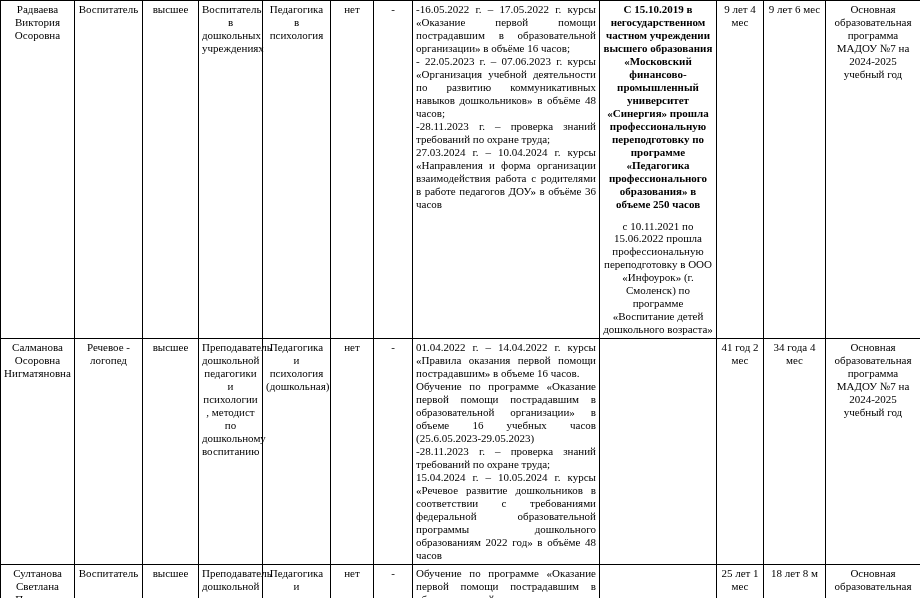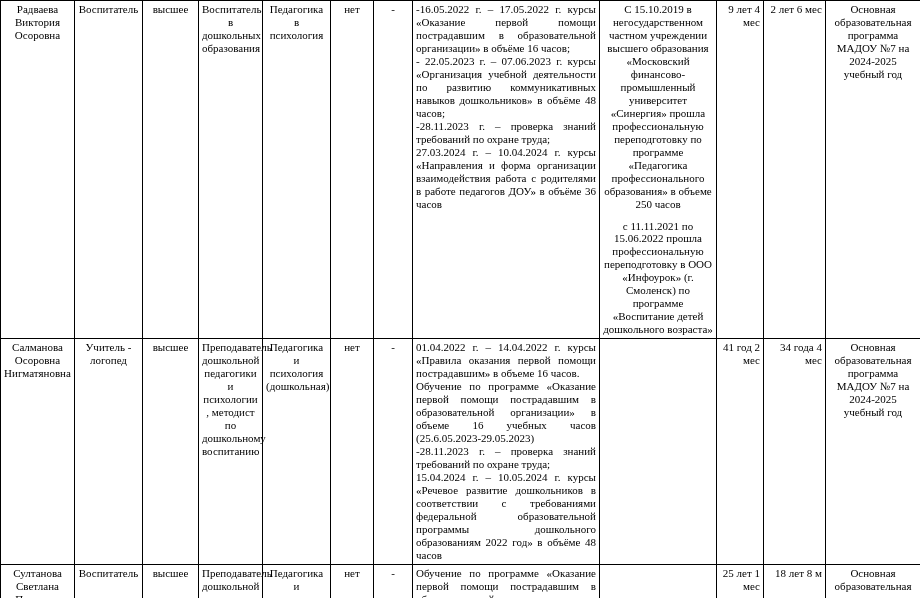--- a/index.html
+++ b/index.html
@@ -34,23 +34,23 @@
   col.c6{width:43px}
   col.c7{width:39px}
   col.c8{width:187px}
   col.c9{width:117px}
   col.c10{width:47px}
   col.c11{width:62px}
   col.c12{width:95px}
 
   .ctr{text-align:center;}
   .just{text-align:justify;margin-top:16px;}
-  .lft{text-align:right;}
+  .lft{text-align:center;}
   .mid{vertical-align:middle;}
-  .bold{font-weight:normal;}
+  .bold{font-weight:bold;}
   .gap{height:9px;}
   
   .row-top td{border-top:none;}
 </style>
 </head>
 <body>
 
 <div class="sheet">
   <table class="staff">
     <colgroup>
@@ -66,43 +66,43 @@
         <col class="c10">
         <col class="c11">
         <col class="c12">
     </colgroup>
     <tbody>
 
       <tr class="row-top">
         <td class="ctr mid">Радваева Виктория Осоровна</td>
         <td class="ctr">Воспитатель</td>
         <td class="ctr mid">высшее</td>
-        <td class="ctr mid">Воспитатель в дошкольных образования</td>
+        <td class="ctr mid">Воспитатель в дошкольных учреждениях</td>
         <td class="ctr mid">Педагогика в психология</td>
         <td class="ctr">нет</td>
         <td class="ctr">-</td>
         <td class="just mid">
           <div style="white-space:pre-line">-16.05.2022 г. – 17.05.2022 г. курсы «Оказание первой помощи пострадавшим в образовательной организации» в объёме 16 часов;
 - 22.05.2023 г. – 07.06.2023 г. курсы «Организация учебной деятельности по развитию коммуникативных навыков дошкольников» в объёме 48 часов;
 -28.11.2023 г. – проверка знаний требований по охране труда;
 27.03.2024 г. – 10.04.2024 г. курсы «Направления и форма организации взаимодействия работа с родителями в работе педагогов ДОУ» в объёме 36 часов</div>
         </td>
         <td class="ctr">
           <div class="bold">С 15.10.2019 в негосударственном частном учреждении высшего образования «Московский финансово-промышленный университет «Синергия» прошла профессиональную переподготовку по программе «Педагогика профессионального образования» в объеме 250 часов</div>
           <div class="gap"></div>
-          <div>с 11.11.2021 по 15.06.2022 прошла профессиональную переподготовку в ООО «Инфоурок» (г. Смоленск) по программе «Воспитание детей дошкольного возраста»</div>
+          <div>с 10.11.2021 по 15.06.2022 прошла профессиональную переподготовку в ООО «Инфоурок» (г. Смоленск) по программе «Воспитание детей дошкольного возраста»</div>
         </td>
         <td class="lft">9 лет 4 мес</td>
-        <td class="lft">2 лет 6 мес</td>
+        <td class="lft">9 лет 6 мес</td>
         <td class="ctr">Основная образовательная программа МАДОУ №7 на 2024-2025 учебный год</td>
       </tr>
 
       <tr>
         <td class="ctr mid">Салманова Осоровна Нигматяновна</td>
-        <td class="ctr mid">Учитель - логопед</td>
+        <td class="ctr mid">Речевое - логопед</td>
         <td class="ctr">высшее</td>
         <td class="ctr">Преподаватель дошкольной педагогики и психологии , методист по дошкольному воспитанию</td>
         <td class="ctr mid">Педагогика и психология (дошкольная)</td>
         <td class="ctr">нет</td>
         <td class="ctr">-</td>
         <td class="just">
           <div style="white-space:pre-line">01.04.2022 г. – 14.04.2022 г. курсы «Правила оказания первой помощи пострадавшим» в объеме 16 часов.
 Обучение по программе «Оказание первой помощи пострадавшим в образовательной организации» в объеме 16 учебных часов (25.6.05.2023-29.05.2023)
 -28.11.2023 г. – проверка знаний требований по охране труда;
 15.04.2024 г. – 10.05.2024  г. курсы «Речевое развитие дошкольников в соответствии с требованиями федеральной образовательной программы дошкольного образованиям 2022 год» в объёме 48 часов</div>

